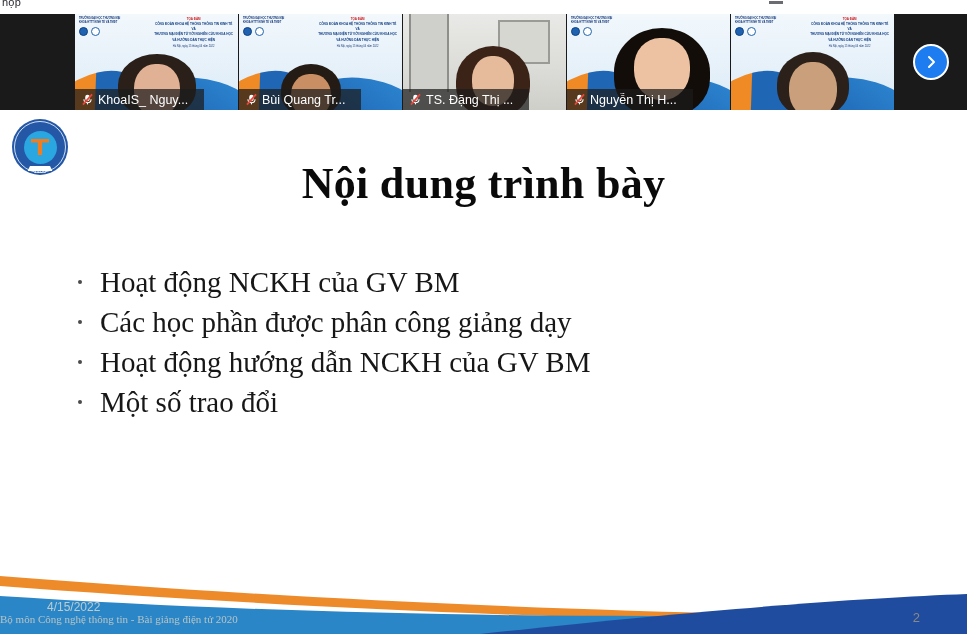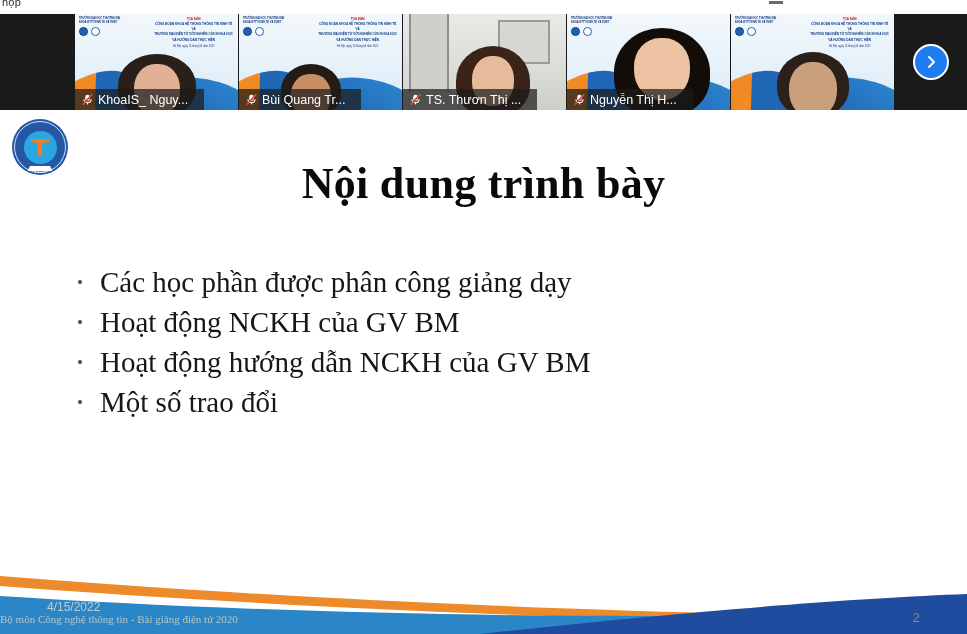--- a/index.html
+++ b/index.html
@@ -414,21 +414,21 @@
           <div class="hair" style="width:74px;height:70px;background:#3b2318;"></div>
           <div class="skin" style="width:42px;height:50px;background:#e6bb9c;"></div>
         </div>
         <div class="thumb-label">
           <svg class="mute-icon" viewBox="0 0 16 16">
             <rect x="5.2" y="2" width="5.6" height="8" rx="2.8" fill="#ffffff"></rect>
             <path d="M3.6 7.6a4.4 4.4 0 0 0 8.8 0" stroke="#ffffff" stroke-width="1.3" fill="none"></path>
             <line x1="8" y1="12" x2="8" y2="14" stroke="#ffffff" stroke-width="1.3"></line>
             <line x1="2.4" y1="14.3" x2="13.6" y2="1.7" stroke="#e8463c" stroke-width="2.1"></line>
           </svg>
-          <span class="name">TS. Thươn Thị ...</span>
+          <span class="name">TS. Đặng Thị ...</span>
         </div>
       </div>
 
       <div class="thumb">
         <div class="banner-bg"></div>
         <div class="banner-head">
           <div>
             <div class="banner-org">TRƯỜNG ĐẠI HỌC THƯƠNG MẠI</div>
             <div class="banner-org">KHOA HTTT KINH TẾ VÀ TMĐT</div>
             <div class="banner-logos">
@@ -495,25 +495,25 @@
       </div>
       <div class="base"></div>
       <div class="yr">1960</div>
     </div>
 
     <div class="slide-title">Nội dung trình bày</div>
 
     <ul class="bullets">
       <li>
         <span class="dot"></span>
-        <span>Các học phần được phân công giảng dạy</span>
+        <span>Hoạt động NCKH của GV BM</span>
       </li>
       <li>
         <span class="dot"></span>
-        <span>Hoạt động NCKH của GV BM</span>
+        <span>Các học phần được phân công giảng dạy</span>
       </li>
       <li>
         <span class="dot"></span>
         <span>Hoạt động hướng dẫn NCKH của GV BM</span>
       </li>
       <li>
         <span class="dot"></span>
         <span>Một số trao đổi</span>
       </li>
     </ul>

